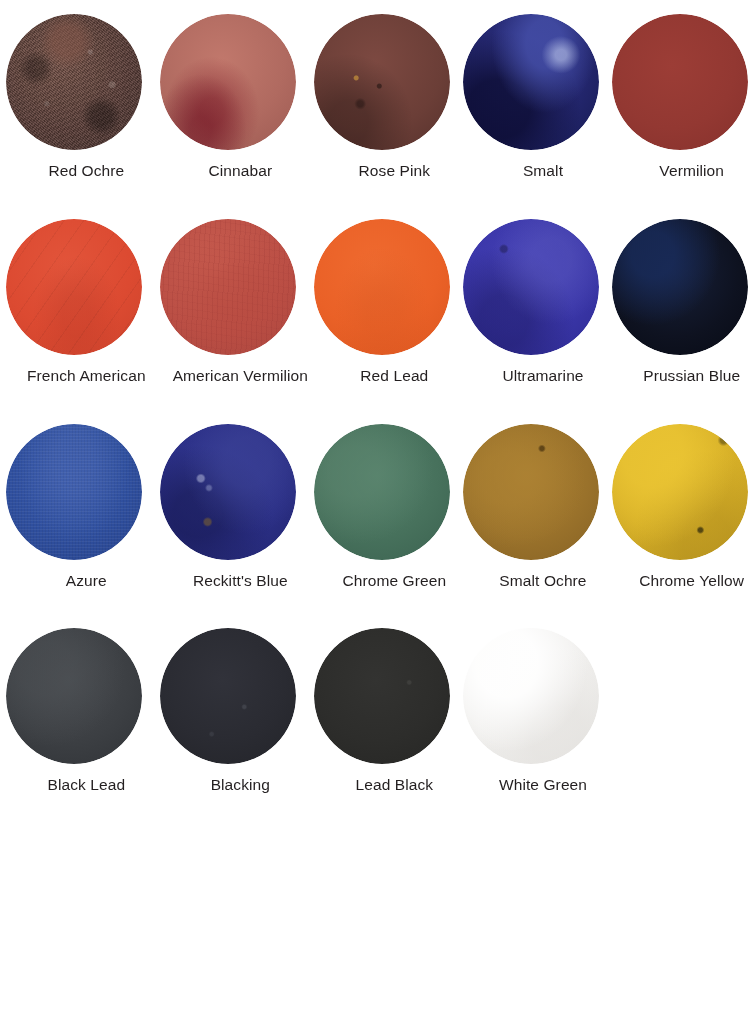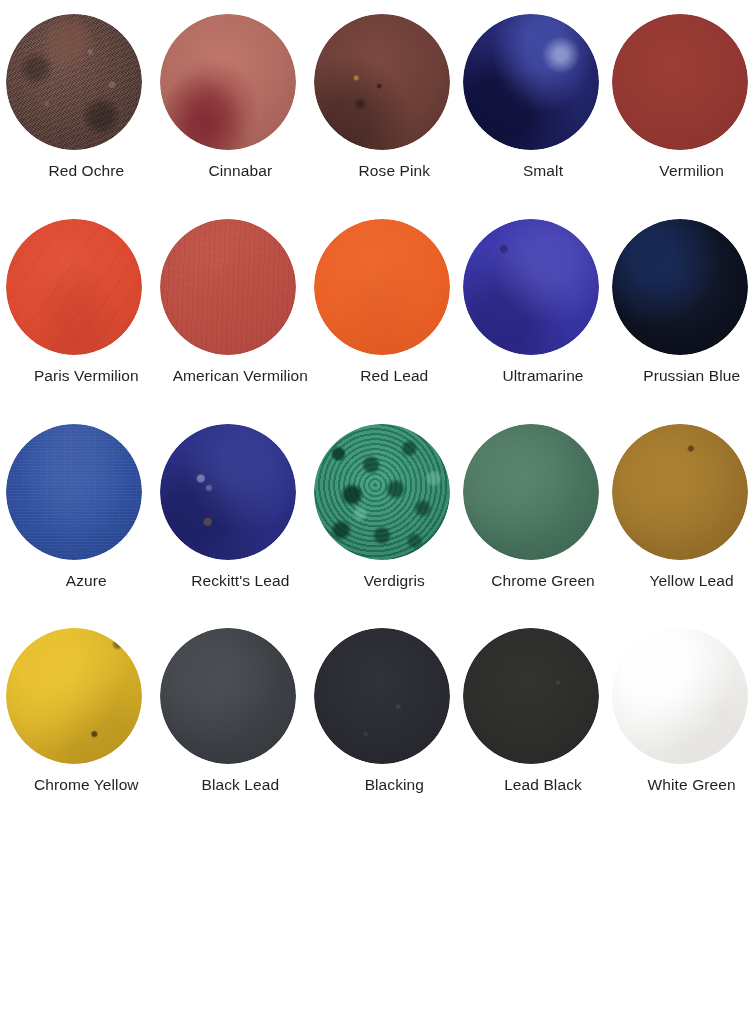--- a/index.html
+++ b/index.html
@@ -331,21 +331,21 @@
       <div class="cell">
         <div class="swatch">
           <div class="tex t-vermilion"></div>
         </div>
         <div class="label">Vermilion</div>
       </div>
       <div class="cell">
         <div class="swatch">
           <div class="tex t-frenchvermilion"></div>
         </div>
-        <div class="label">Paris Vermilion</div>
+        <div class="label">French American</div>
       </div>
       <div class="cell">
         <div class="swatch">
           <div class="tex t-americanvermilion"></div>
         </div>
         <div class="label">American Vermilion</div>
       </div>
       <div class="cell">
         <div class="swatch">
           <div class="tex t-redlead"></div>
@@ -367,39 +367,33 @@
       <div class="cell">
         <div class="swatch">
           <div class="tex t-azure"></div>
         </div>
         <div class="label">Azure</div>
       </div>
       <div class="cell">
         <div class="swatch">
           <div class="tex t-reckittsblue"></div>
         </div>
-        <div class="label">Reckitt's Lead</div>
-      </div>
-      <div class="cell">
-        <div class="swatch">
-          <div class="tex t-verdigris"></div>
-        </div>
-        <div class="label">Verdigris</div>
+        <div class="label">Reckitt's Blue</div>
       </div>
       <div class="cell">
         <div class="swatch">
           <div class="tex t-chromegreen"></div>
         </div>
         <div class="label">Chrome Green</div>
       </div>
       <div class="cell">
         <div class="swatch">
           <div class="tex t-yellowochre"></div>
         </div>
-        <div class="label">Yellow Lead</div>
+        <div class="label">Smalt Ochre</div>
       </div>
       <div class="cell">
         <div class="swatch">
           <div class="tex t-chromeyellow"></div>
         </div>
         <div class="label">Chrome Yellow</div>
       </div>
       <div class="cell">
         <div class="swatch">
           <div class="tex t-blacklead"></div>

